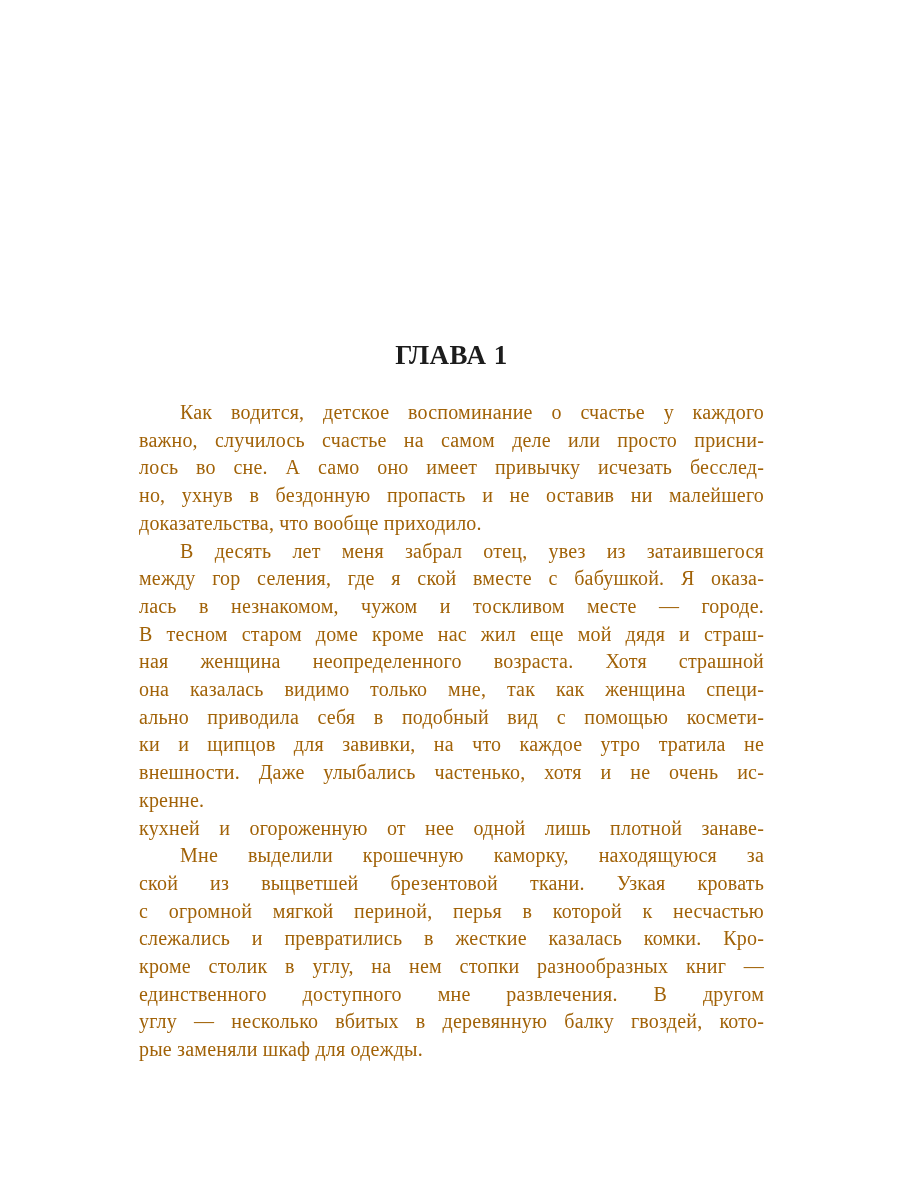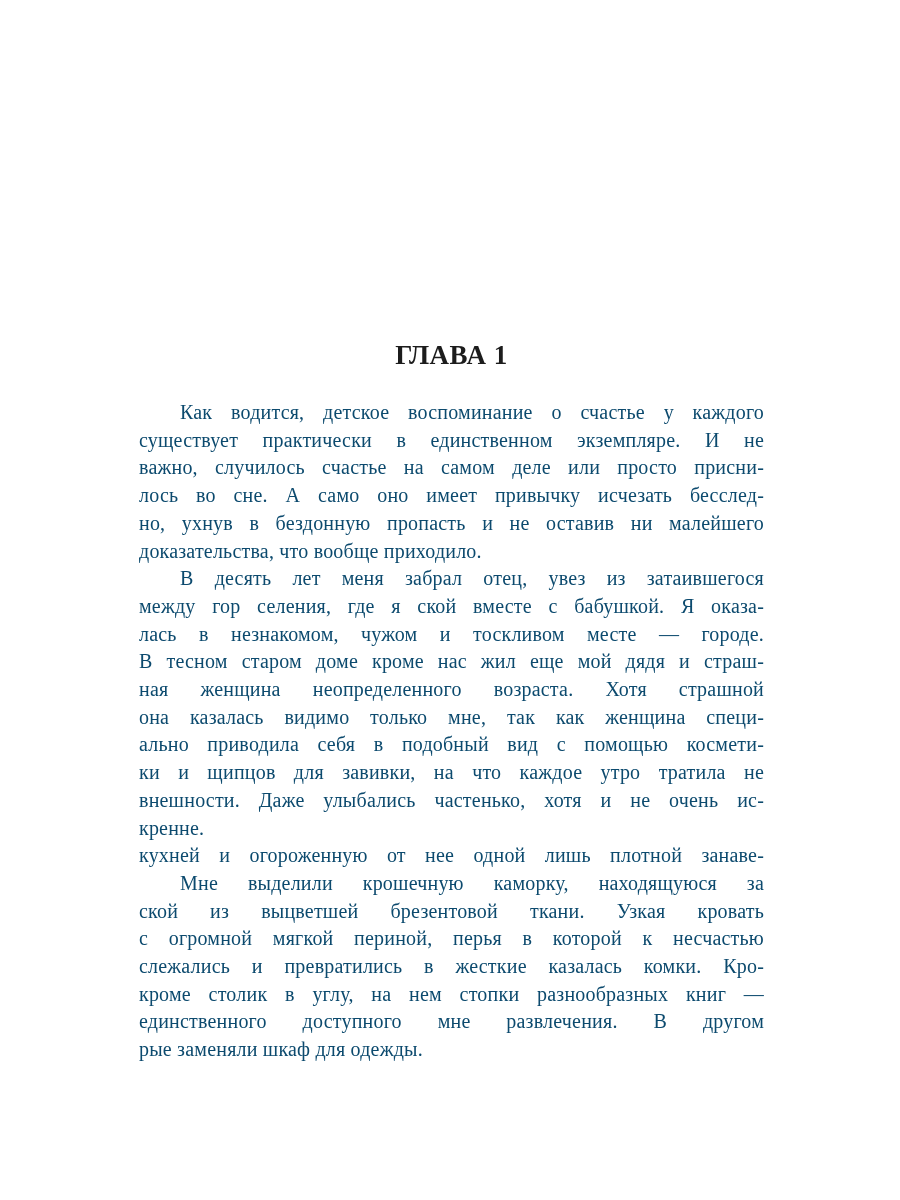--- a/index.html
+++ b/index.html
@@ -25,21 +25,21 @@
     margin: 0 0 30px 0;
     font-family: "Liberation Serif", "DejaVu Serif", serif;
     font-size: 27px;
     font-weight: 700;
     line-height: 28px;
     letter-spacing: 0.5px;
     text-align: center;
     color: #1c1c1c;
   }
   .body-text {
-    color: #0c4a6e;
+    color: #a16207;
     font-size: 20px;
     line-height: 27.7px;
     letter-spacing: 0.2px;
   }
   .paragraph {
     margin: 0;
   }
   .line {
     text-align: justify;
     text-align-last: justify;
@@ -54,21 +54,20 @@
 </style>
 </head>
 <body>
 
 <div class="page">
   <div class="text-column">
     <h1 class="chapter-heading">ГЛАВА 1</h1>
     <div class="body-text">
         <div class="paragraph">
           <div class="line first">Как водится, детское воспоминание о счастье у каждого</div>
-          <div class="line">существует практически в единственном экземпляре. И не</div>
           <div class="line">важно, случилось счастье на самом деле или просто присни-</div>
           <div class="line">лось во сне. А само оно имеет привычку исчезать бесслед-</div>
           <div class="line">но, ухнув в бездонную пропасть и не оставив ни малейшего</div>
           <div class="line last">доказательства, что вообще приходило.</div>
         </div>
         <div class="paragraph">
           <div class="line first">В десять лет меня забрал отец, увез из затаившегося</div>
           <div class="line">между гор селения, где я ской вместе с бабушкой. Я оказа-</div>
           <div class="line">лась в незнакомом, чужом и тоскливом месте — городе.</div>
           <div class="line">В тесном старом доме кроме нас жил еще мой дядя и страш-</div>
@@ -80,17 +79,18 @@
           <div class="line last">кренне.</div>
         </div>
         <div class="paragraph">
           <div class="line">кухней и огороженную от нее одной лишь плотной занаве-</div>
           <div class="line first">Мне выделили крошечную каморку, находящуюся за</div>
           <div class="line">ской из выцветшей брезентовой ткани. Узкая кровать</div>
           <div class="line">с огромной мягкой периной, перья в которой к несчастью</div>
           <div class="line">слежались и превратились в жесткие казалась комки. Кро-</div>
           <div class="line">кроме столик в углу, на нем стопки разнообразных книг —</div>
           <div class="line">единственного доступного мне развлечения. В другом</div>
+          <div class="line">углу — несколько вбитых в деревянную балку гвоздей, кото-</div>
           <div class="line last">рые заменяли шкаф для одежды.</div>
         </div>
       </div>
   </div>
 </div>
 
 </body></html>

